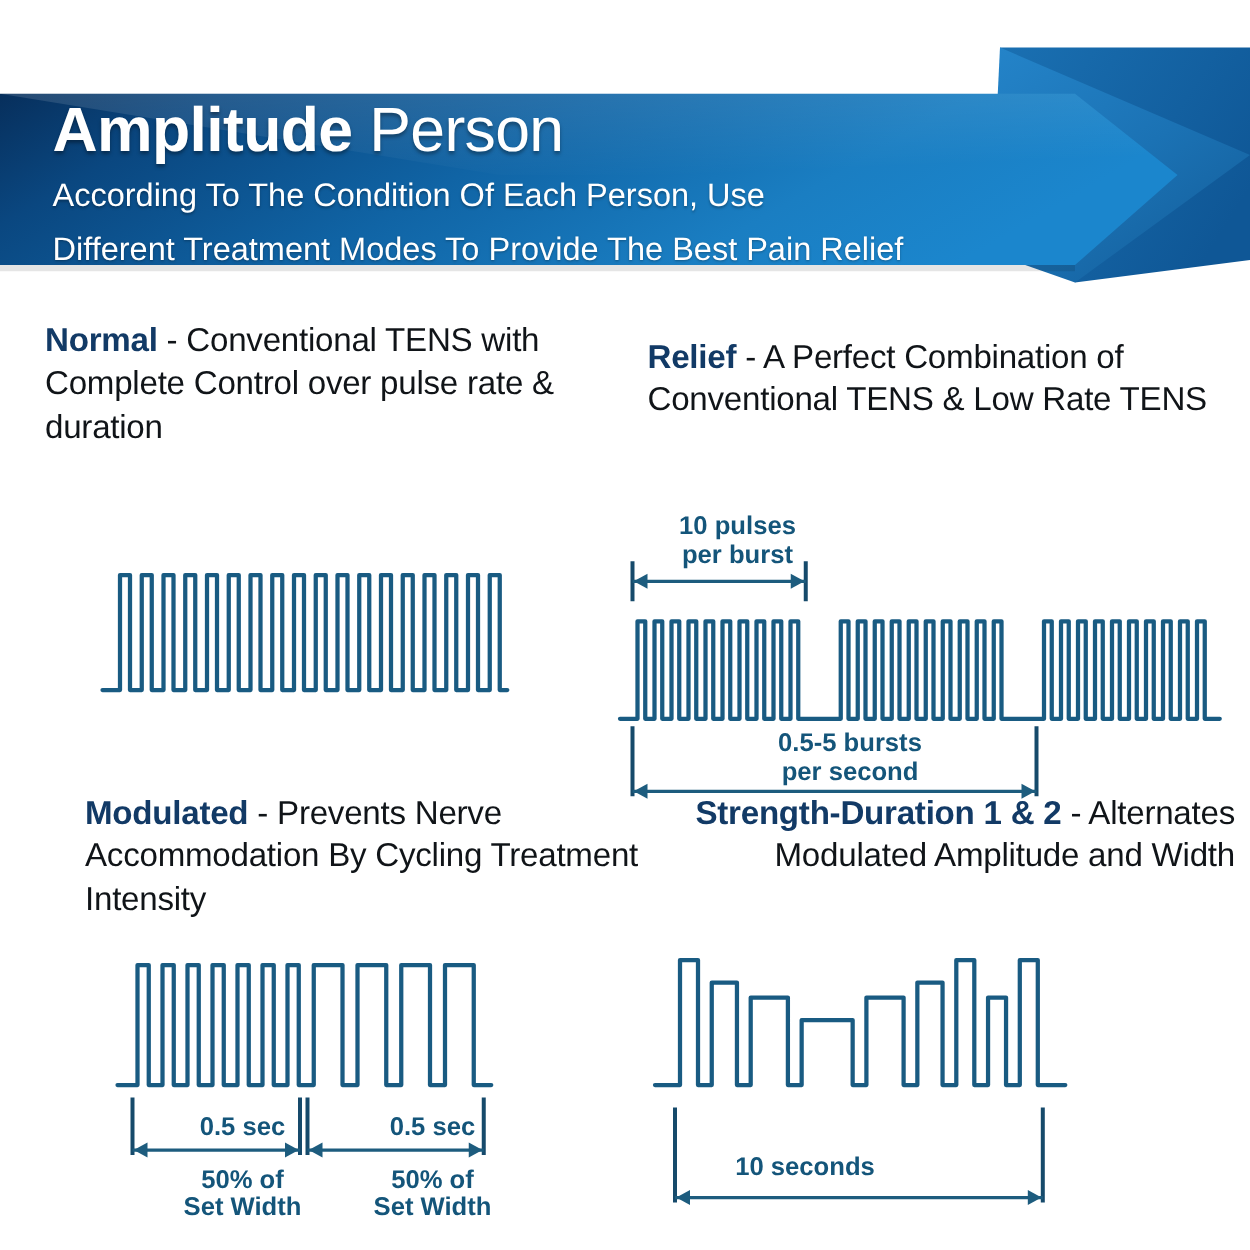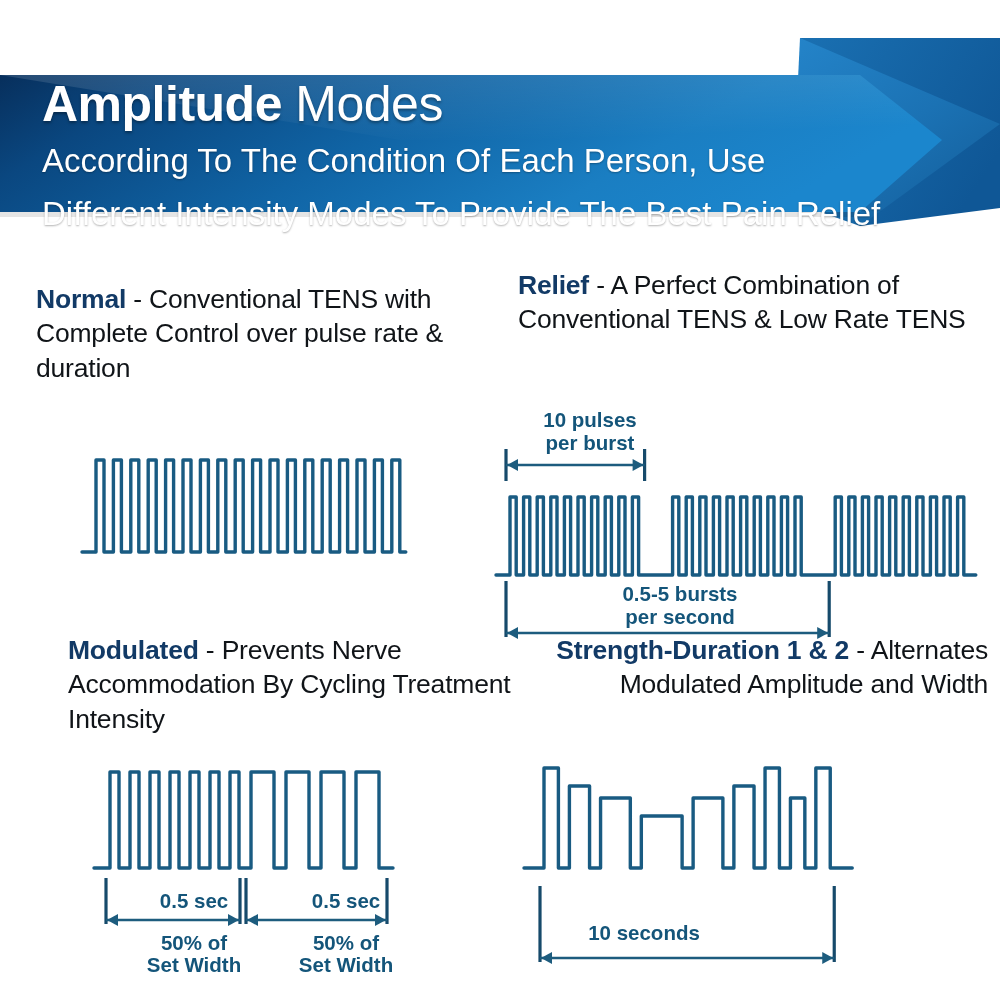--- a/index.html
+++ b/index.html
@@ -37,33 +37,33 @@
     line-height: 1.06;
     color: #ffffff;
     letter-spacing: -0.5px;
     text-shadow: 0 2px 3px rgba(0,0,0,0.35);
     white-space: nowrap;
   }
   .banner-title .bold { font-weight: 700; }
   .banner-title .light { font-weight: 400; }
   .banner-sub {
     margin-top: 8px;
-    font-size: 33px;
+    font-size: 26px;
     line-height: 1.36;
     font-weight: 400;
     color: #ffffff;
     text-shadow: 0 1px 2px rgba(0,0,0,0.3);
     white-space: nowrap;
   }
 
   
   .panel {
     position: absolute;
   }
-  #panel-normal     { left: 36px;  top: 282px; width: 455px; }
+  #panel-normal     { left: 36px;  top: 255px; width: 455px; }
   #panel-burst      { left: 518px; top: 268px; width: 470px; }
   #panel-modulated  { left: 36px;  top: 633px; width: 455px; margin-left: 32px; }
   #panel-strength   { left: 518px; top: 633px; width: 470px; text-align: right; }
 
   .panel-desc {
     font-size: 26.5px;
     line-height: 1.30;
     font-weight: 400;
     color: #101418;
     letter-spacing: -0.2px;
@@ -143,24 +143,24 @@
 
     <polygon points="0,49 860,49 942,114 860,186 0,186" fill="url(#bannerGrad)"></polygon>
 
     <polygon points="0,49 860,49 942,114 400,114" fill="url(#shineGrad)"></polygon>
 
     <rect x="0" y="186" width="860" height="5" fill="#000000" opacity="0.10"></rect>
   </svg>
 
   <div class="banner-text-wrap">
     <div class="banner-title">
-      <span class="bold">Amplitude</span><span class="light">&nbsp;</span><span class="light">Modes</span>
+      <span class="bold">Amplitude</span><span class="light">&nbsp;</span><span class="light">Person</span>
     </div>
     <div class="banner-sub">According To The Condition Of Each Person, Use</div>
-    <div class="banner-sub">Different Intensity Modes To Provide The Best Pain Relief</div>
+    <div class="banner-sub">Different Treatment Modes To Provide The Best Pain Relief</div>
   </div>
 </div>
 
 <div class="panel" id="panel-normal">
   <div class="panel-desc">
     <span class="panel-mode">Normal</span><span> - </span><span>Conventional TENS with Complete Control over pulse rate &amp; duration</span>
   </div>
 </div>
 
 <div class="panel" id="panel-burst">

